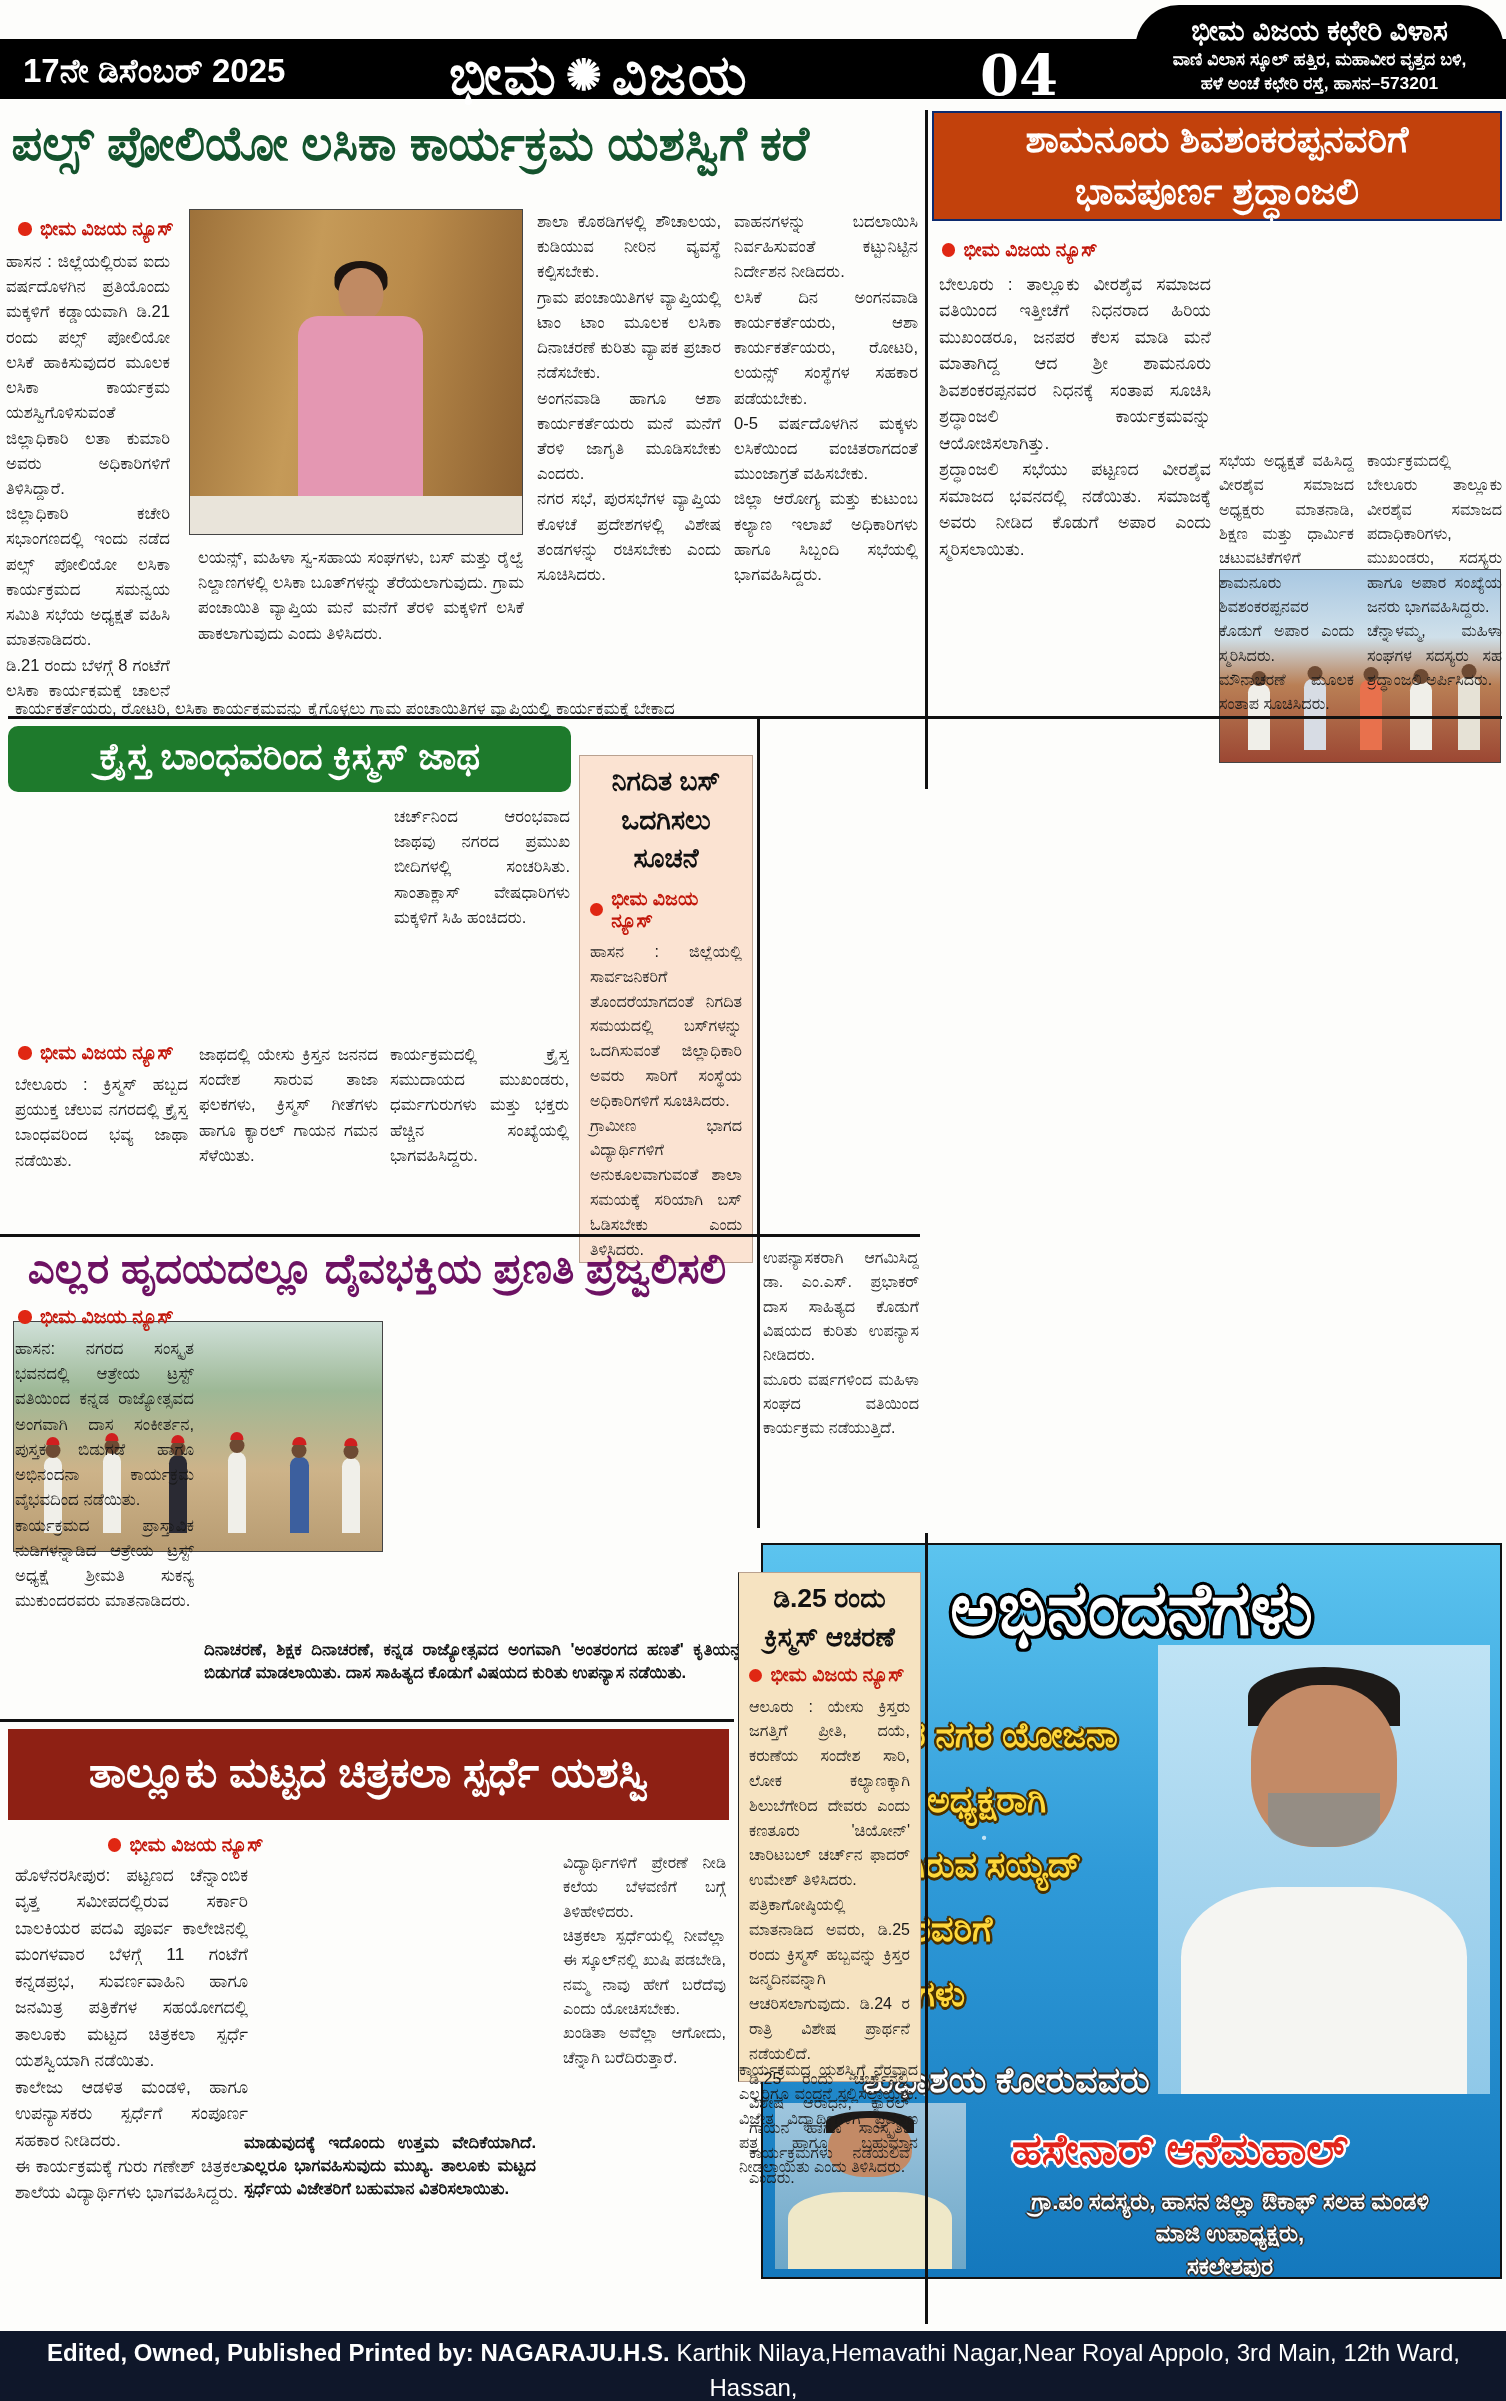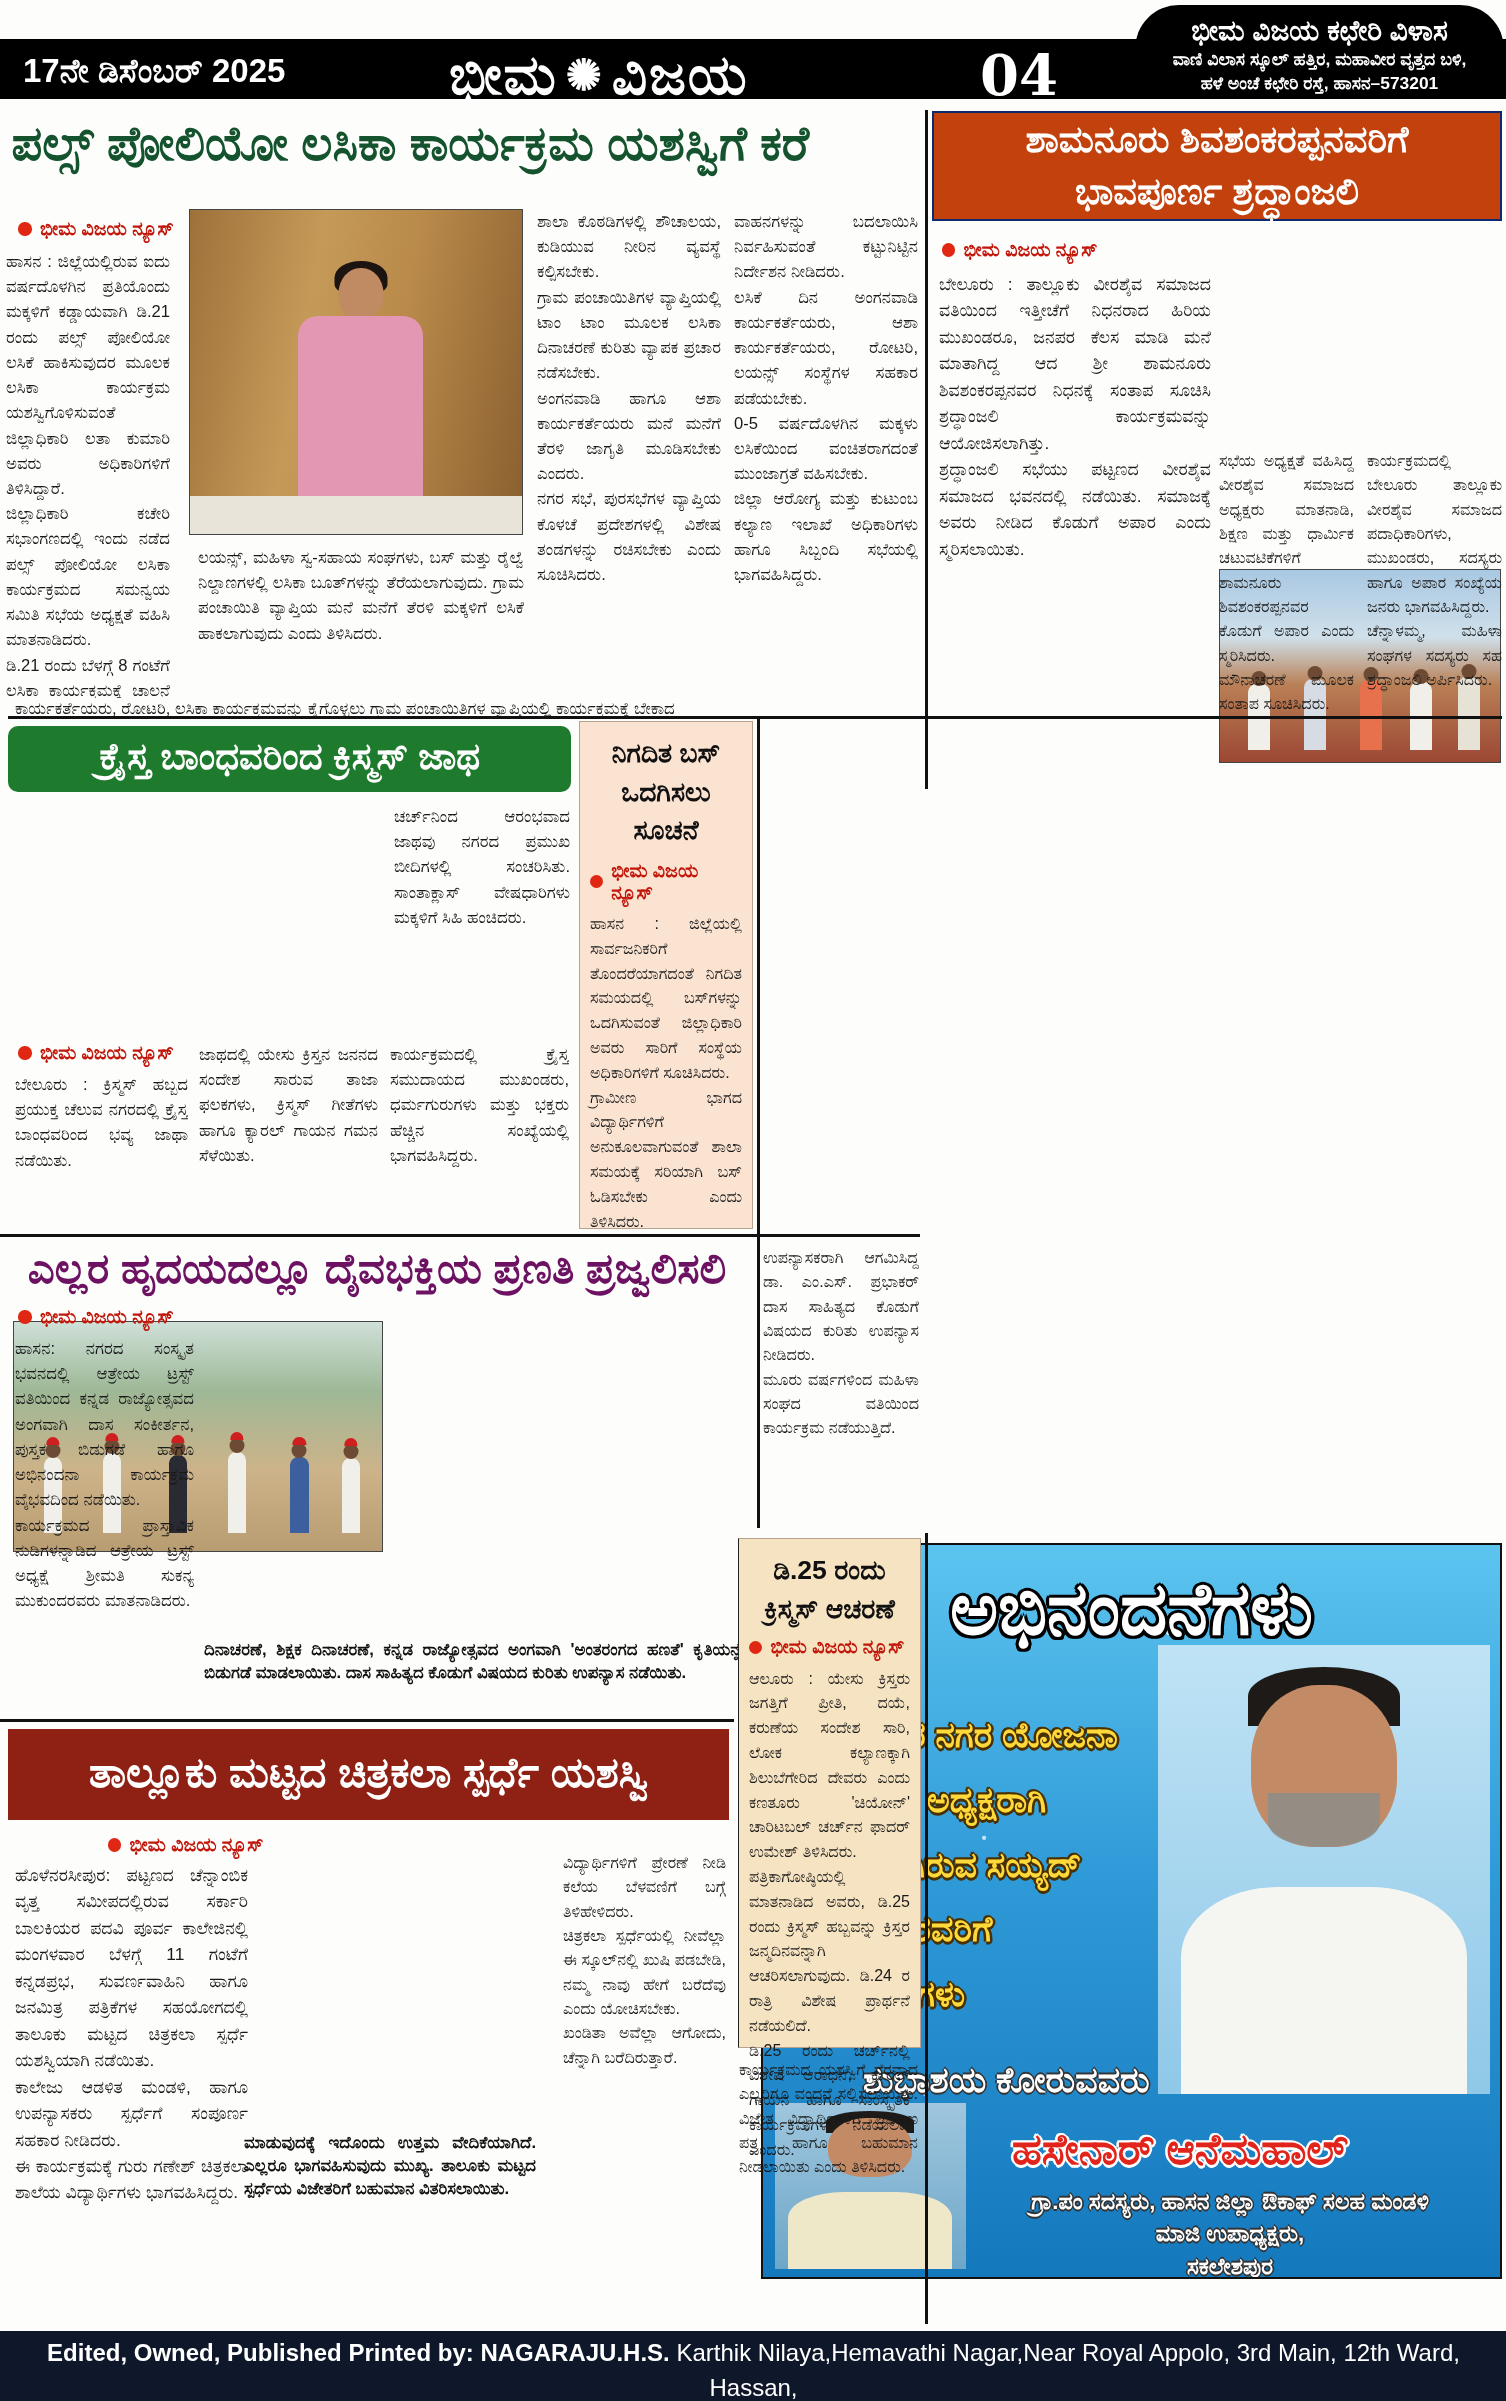--- a/index.html
+++ b/index.html
@@ -17,21 +17,21 @@
   
   .byline{display:flex;align-items:center;gap:8.3px;font-size:19px;font-weight:900;color:#c2170b;}
   .byline .dot{width:13.3px;height:13.3px;border-radius:50%;background:#e02713;display:inline-block;}
   .col{font-size:16.6px;line-height:1.52;color:#191919;text-align:justify;white-space:pre-line;overflow:hidden;font-weight:500;}
   .caption{font-size:16.6px;line-height:1.4;font-weight:bold;color:#111;text-align:justify;overflow:hidden;}
   .hl-red{color:#14532d;font-size:48px;font-weight:900;text-align:left;line-height:1.15;}
   .hl-blue{background:#c2410c;border:2.5px solid #0d2a6e;color:#fff;font-size:37px;font-weight:900;text-align:center;line-height:1.4;display:flex;flex-direction:column;justify-content:center;box-sizing:border-box;}
   .hl-green{background:#1e7a2c;color:#fff;font-size:37px;font-weight:900;text-align:center;line-height:1.7;box-sizing:border-box;}
   .hl-purple{color:#6d1263;font-size:42px;font-weight:900;text-align:center;line-height:1.1;}
   .hl-darkred{background:#8e2014;color:#fff;font-size:42px;font-weight:900;text-align:center;line-height:2.1;box-sizing:border-box;}
-  .noticebox{background:#fbe3d2;border:0.8px solid #b9a18f;box-sizing:border-box;padding:12px 10px;}
+  .noticebox{background:#fbe3d2;border:0.8px solid #b9a18f;box-sizing:border-box;padding:6px 10px;margin-top:34px;}
   .noticebox.tan{background:#f6e3c1;}
   .notice-title{font-size:26.6px;font-weight:900;color:#111;text-align:center;line-height:1.45;white-space:pre-line;}
   .notice-body{font-size:16px;line-height:1.55;color:#1a1a1a;text-align:justify;white-space:pre-line;font-weight:500;margin-top:8.3px;}
   .rule-h{background:#111;height:2.5px;}
   .rule-v{background:#111;width:2.5px;}
   
   .photo{border:0.8px solid #444;box-sizing:border-box;overflow:hidden;position:relative;}
   .ph-wood{background:linear-gradient(100deg,#9d713a 0%,#c59a58 35%,#b98a4a 60%,#8a5f30 100%);}
   .ph-street{background:linear-gradient(180deg,#a9c8e2 0%,#cfe0ea 35%,#b97f55 60%,#9c4733 100%);}
   .ph-gate{background:linear-gradient(180deg,#cfe0d8 0%,#9db896 30%,#cdb389 65%,#b89c72 100%);}

